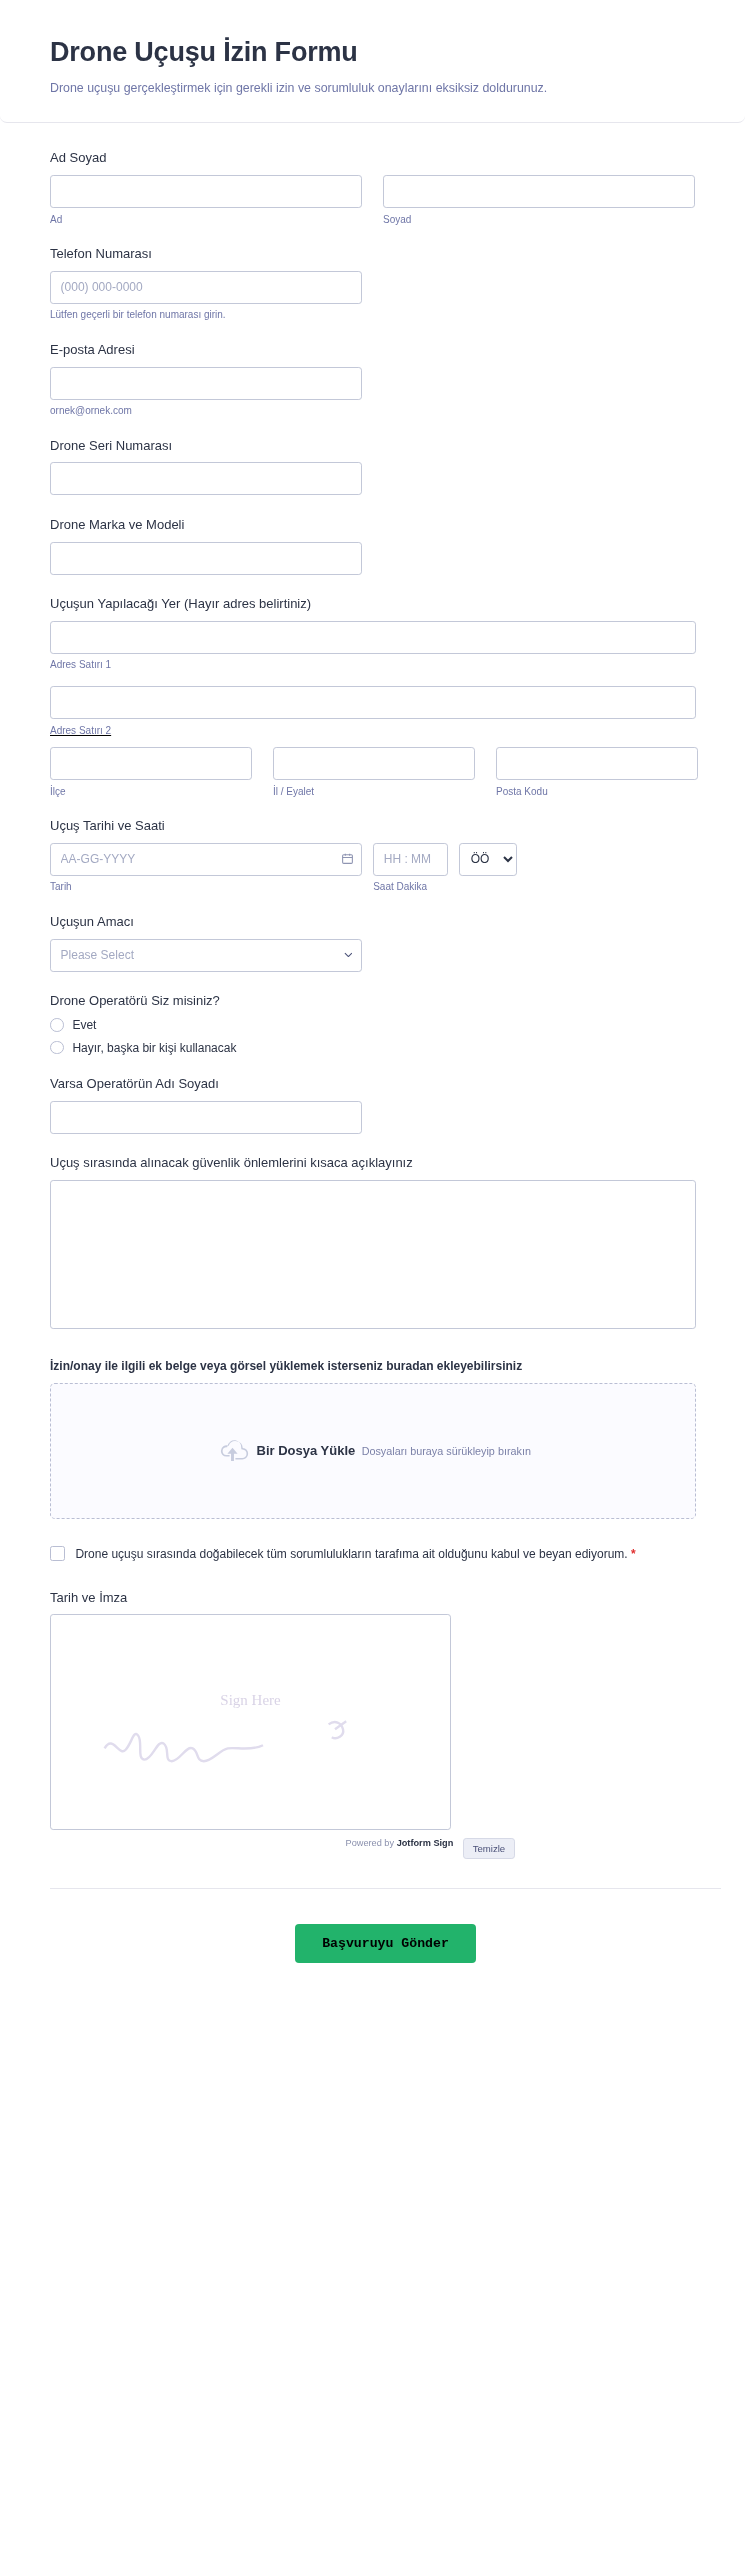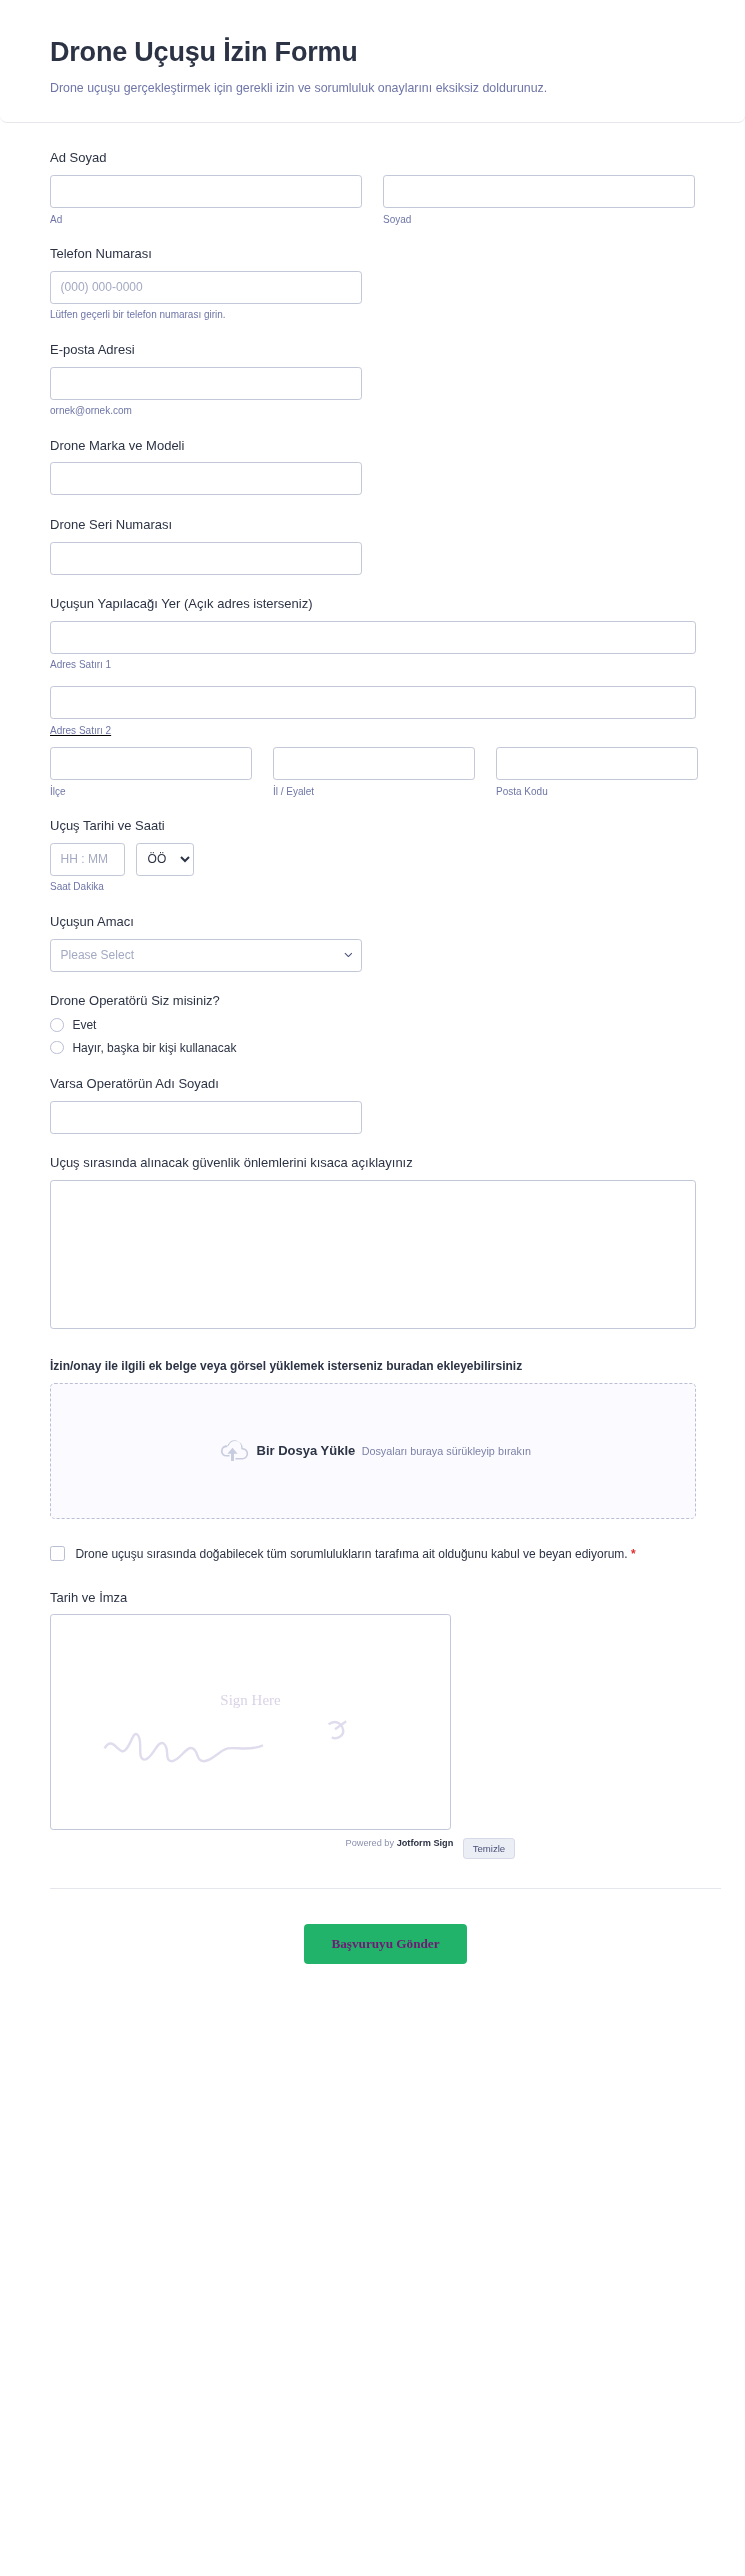--- a/index.html
+++ b/index.html
@@ -195,28 +195,28 @@
   }
   .submit-area {
     border-top: 0.8px solid #e6e6ed;
     margin-top: 29px;
     padding-top: 35px;
     display: flex;
     justify-content: center;
   }
   .submit-btn {
     background: #22b36b;
-    color: #701a75;
+    color: #000000;
     font-size: 13.2px;
     font-weight: bold;
     border: none;
     border-radius: 4px;
     padding: 12px 27px;
     cursor: pointer;
-    font-family: Liberation Serif, serif;
+    font-family: Liberation Mono, monospace;
   }
   .section-gap { height: 4.8px; }
 </style>
 </head>
 <body>
 
 <div class="page">
   <div class="form-card">
 
     <div class="header">
@@ -246,31 +246,31 @@
         <div class="hint">Lütfen geçerli bir telefon numarası girin.</div>
       </div>
 
       <div class="field">
         <span class="label">E-posta Adresi</span>
         <input class="txt w-half" type="text" value="" style="">
         <div class="hint">ornek@ornek.com</div>
       </div>
 
       <div class="field">
+        <span class="label">Drone Seri Numarası</span>
+        <input class="txt w-half" type="text" value="" style="">
+      </div>
+
+      <div class="field">
         <span class="label">Drone Marka ve Modeli</span>
         <input class="txt w-half" type="text" value="" style="">
       </div>
 
       <div class="field">
-        <span class="label">Drone Seri Numarası</span>
-        <input class="txt w-half" type="text" value="" style="">
-      </div>
-
-      <div class="field">
-        <span class="label">Uçuşun Yapılacağı Yer (Açık adres isterseniz)</span>
+        <span class="label">Uçuşun Yapılacağı Yer (Hayır adres belirtiniz)</span>
         <div class="col">
           <input class="txt w-full" type="text" value="" style="">
           <span class="sublabel">Adres Satırı 1</span>
         </div>
         <div class="section-gap"></div>
         <div class="col" style="margin-top:11.2px;text-decoration:underline;">
           <input class="txt w-full" type="text" value="" style="">
           <span class="sublabel">Adres Satırı 2</span>
         </div>
         <div class="row" style="margin-top:11.2px;">
@@ -285,20 +285,30 @@
           <div class="col">
             <input class="txt w-third" type="text" value="" style="">
             <span class="sublabel">Posta Kodu</span>
           </div>
         </div>
       </div>
 
       <div class="field">
         <span class="label">Uçuş Tarihi ve Saati</span>
         <div class="date-row">
+          <div class="col">
+            <div class="date-wrap">
+              <input class="txt w-half" type="text" placeholder="AA-GG-YYYY" style="">
+              <svg class="cal-icon" viewBox="0 0 24 24" fill="none" stroke="currentColor" stroke-width="2">
+                <rect x="3" y="5" width="18" height="16" rx="2"></rect>
+                <path d="M3 10h18M8 3v4M16 3v4"></path>
+              </svg>
+            </div>
+            <span class="sublabel">Tarih</span>
+          </div>
           <div class="col">
             <input class="txt time-box" type="text" placeholder="HH : MM" style="">
             <span class="sublabel">Saat Dakika</span>
           </div>
           <div class="col">
             <div style="position:relative;width:58px;">
               <select class="ampm">
                 <option>ÖÖ</option>
               </select>
             </div>

